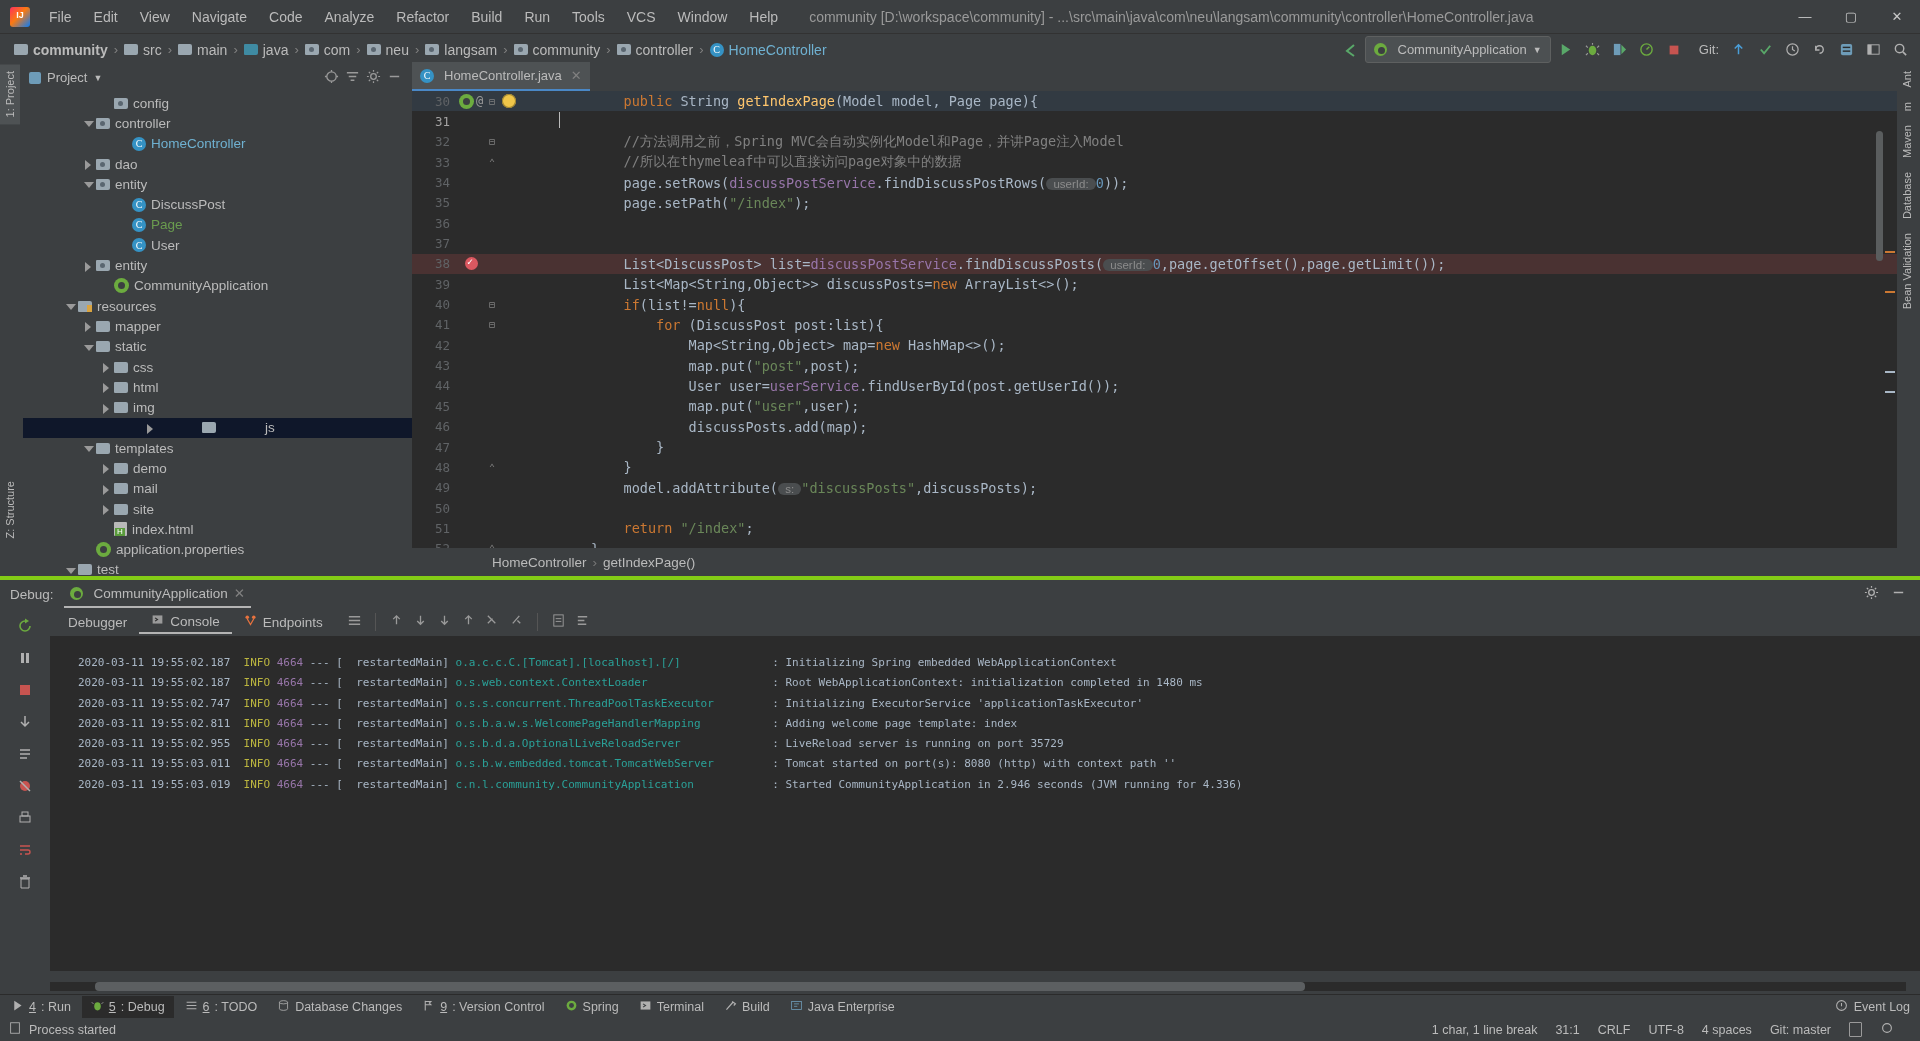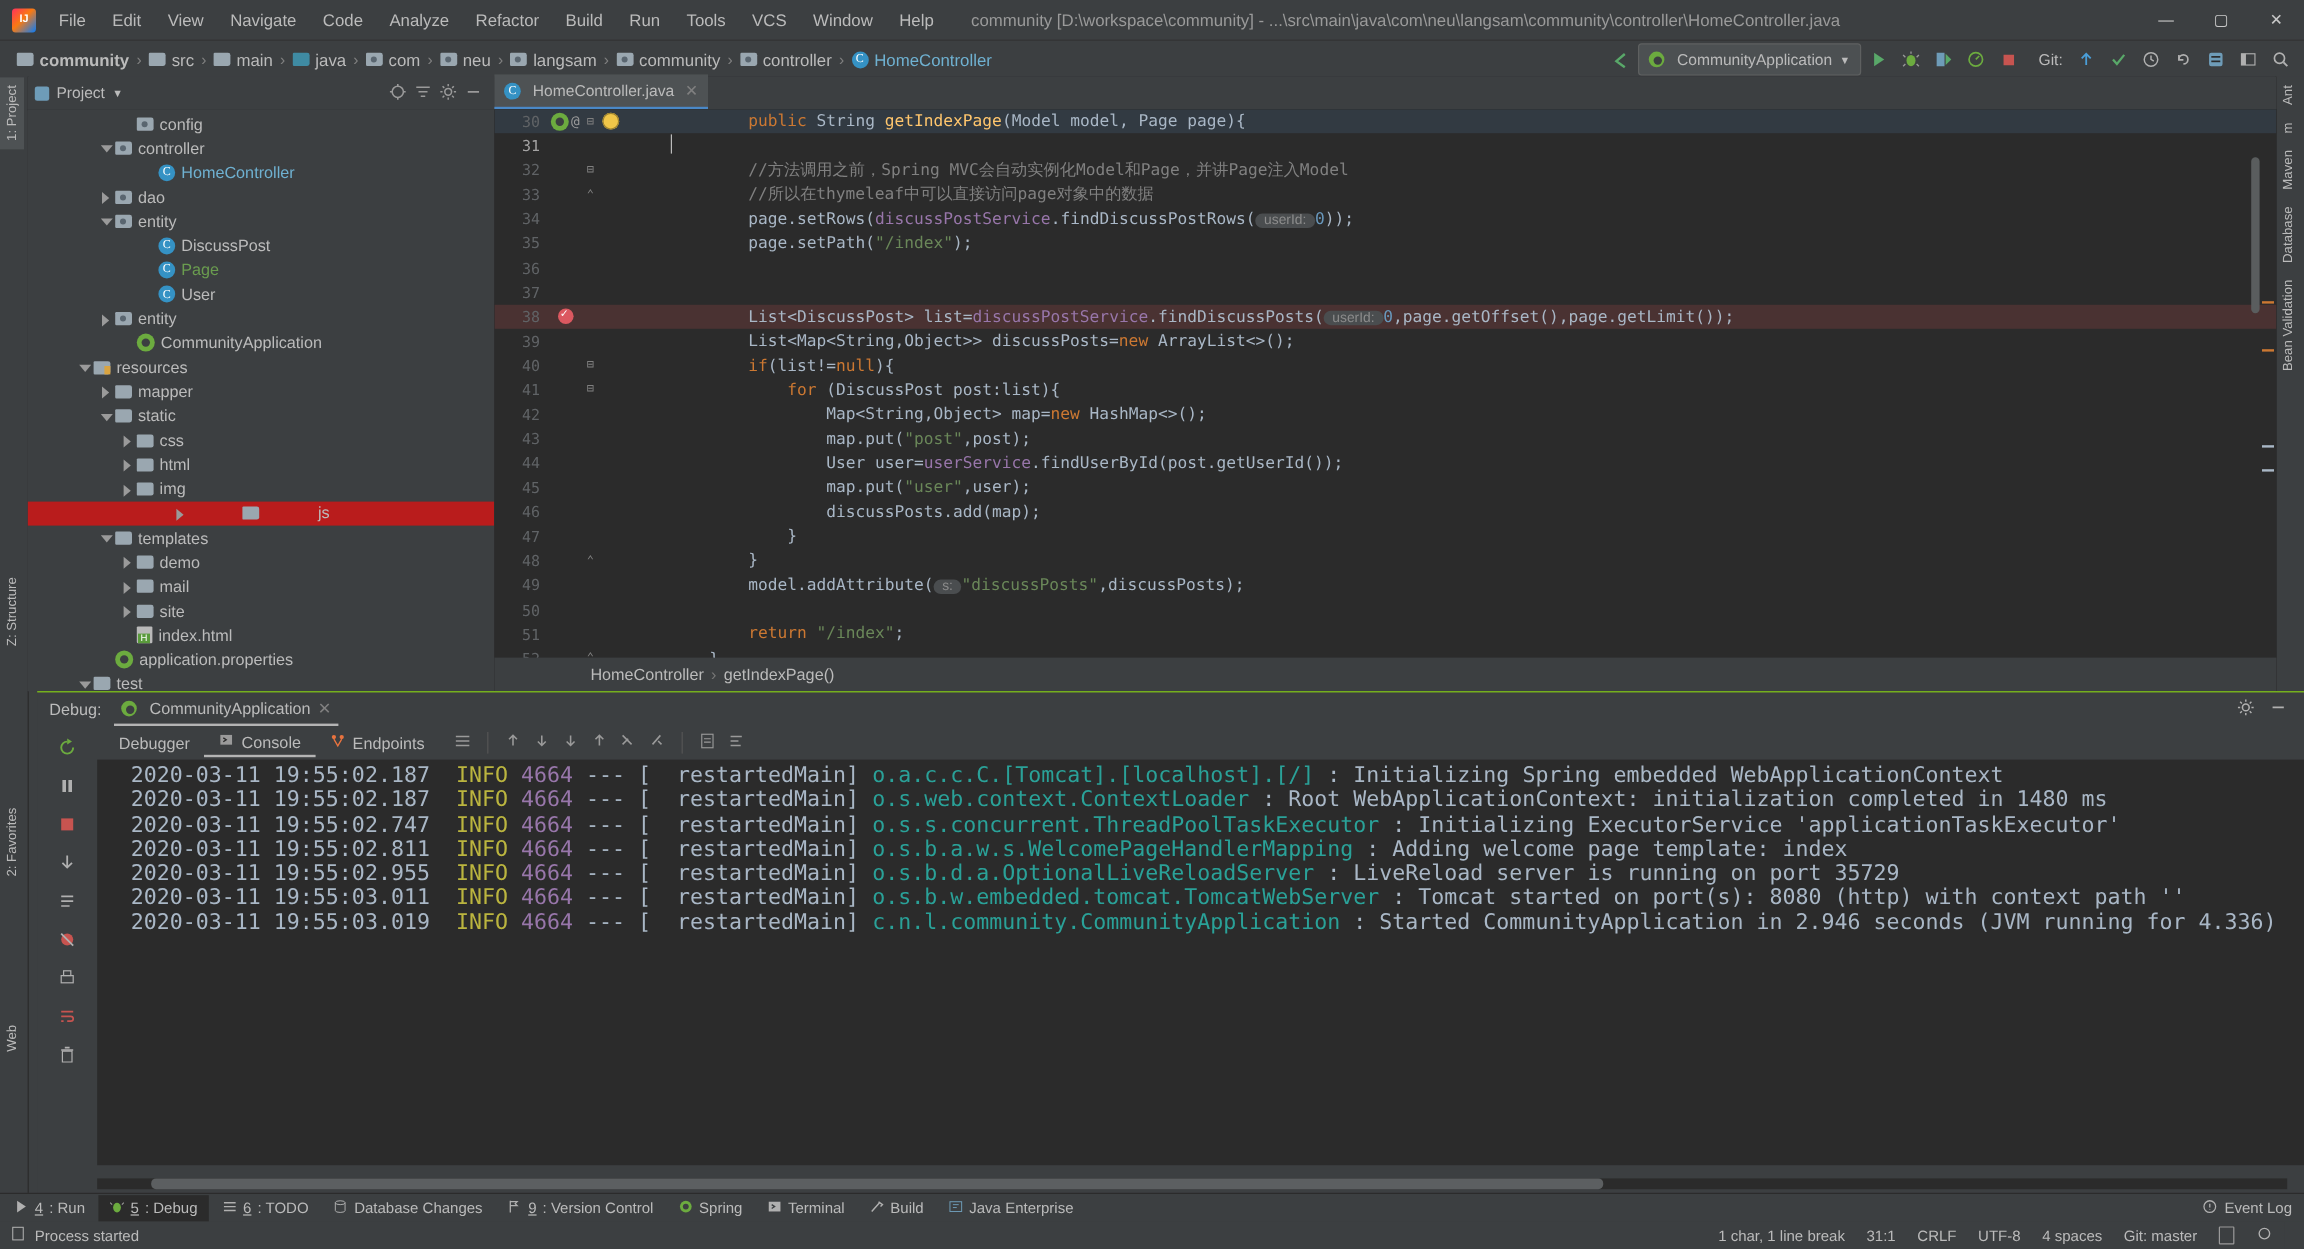--- a/index.html
+++ b/index.html
@@ -59,21 +59,21 @@
 
   
   .proj{position:absolute;left:23px;top:64px;width:389px;height:512px;background:#3c3f41;}
   .proj-head{height:27px;display:flex;align-items:center;padding:0 6px;border-bottom:1px solid #2b2b2b;}
   .proj-head .t{font-size:13px;color:#bbb;margin-left:6px;}
   .proj-head .acts{margin-left:auto;display:flex;align-items:center;gap:6px;padding-right:4px;}
   .sq{width:12px;height:12px;background:#6e9cb8;border-radius:2px;}
   .tree{position:absolute;top:27px;left:0;right:0;bottom:0;background:#3c3f41;overflow:hidden;
         padding-top:2px;}
   .row{display:flex;align-items:center;height:20.3px;padding-left:4px;white-space:nowrap;font-size:13.5px;}
-  .row.sel{background:#b91c1c;gap:44px;}
+  .row.sel{background:#0f172a;gap:44px;}
   .arr{width:14px;height:14px;flex:none;position:relative;margin-right:1px;}
   .arr.down:after{content:"";position:absolute;left:3px;top:5px;border-left:5px solid transparent;
                   border-right:5px solid transparent;border-top:6px solid #9a9a9a;}
   .arr.right:after{content:"";position:absolute;left:4px;top:3px;border-top:5px solid transparent;
                    border-bottom:5px solid transparent;border-left:6px solid #9a9a9a;}
   .row .lbl{color:#bbbbbb;}
   .row .lbl.blue{color:#6fb1d1;}
   .row .lbl.green{color:#6a9c4f;}
   .sp-ico{width:15px;height:15px;border-radius:50%;background:#6cab3f;margin-right:5px;flex:none;
           position:relative;}
@@ -111,33 +111,33 @@
   .bpdot{width:13px;height:13px;border-radius:50%;background:#db5860;position:relative;}
   .bpdot:after{content:"✓";position:absolute;left:2.5px;top:-1px;font-size:10px;color:#fff;}
   .caret{width:1px;height:16px;background:#bbb;display:inline-block;}
   .bcrumb-bar{position:absolute;bottom:0;left:0;right:0;height:28px;background:#3c3f41;
               display:flex;align-items:center;padding-left:80px;font-size:13.5px;color:#bbb;gap:6px;}
   .scroll-v{position:absolute;right:14px;top:40px;width:7px;height:130px;background:#5a5d5e;border-radius:4px;}
   .marker{position:absolute;right:2px;width:10px;height:2px;background:#cc7832;}
 
   
   .debug{position:absolute;left:0;top:576px;right:0;bottom:46px;background:#3c3f41;
-         border-top:1px solid #84cc16;margin-left:31px;}
+         border-top:4px solid #84cc16;}
   .dbg-title{height:28px;display:flex;align-items:center;padding-left:10px;gap:10px;}
   .dbg-title .lab{font-size:13.5px;color:#bbb;}
   .dbg-tab{display:flex;align-items:center;gap:6px;border-bottom:2px solid #b4b4b4;height:26px;
            padding:0 6px;font-size:13.5px;color:#bbb;}
   .dbg-title .right{margin-left:auto;display:flex;gap:12px;padding-right:14px;}
   .dbg-tabs{height:28px;display:flex;align-items:center;padding-left:50px;gap:0;}
   .dtab{display:flex;align-items:center;gap:6px;padding:3px 12px;font-size:13.5px;color:#bbb;}
   .dtab.active{border-bottom:2px solid #b4b4b4;}
   .dtools{display:flex;align-items:center;gap:9px;margin-left:12px;color:#9a9a9a;}
   .vline{width:1px;height:18px;background:#555;margin:0 4px;}
   .console{position:absolute;left:50px;top:56px;right:0;bottom:24px;background:#2b2b2b;
-           overflow:hidden;font-family:"DejaVu Sans Mono",monospace;font-size:18px;padding-top:4px;}
+           overflow:hidden;font-family:"DejaVu Sans Mono",monospace;font-size:11px;padding-top:17px;}
   .log{height:20.3px;white-space:pre;padding-left:28px;line-height:20.3px;}
   .l-ts{color:#a9b7c6;} .l-lvl{color:#bbb53f;} .l-pid{color:#9876aa;} .l-sep{color:#a9b7c6;}
   .l-thr{color:#a9b7c6;} .l-lg{color:#2aa198;} .l-msg{color:#a9b7c6;}
   .dbg-left{position:absolute;left:0;top:28px;width:50px;bottom:24px;display:flex;
             flex-direction:column;align-items:center;gap:13px;padding-top:10px;}
   .hscroll{position:absolute;left:50px;right:14px;bottom:4px;height:9px;background:#2b2b2b;}
   .hscroll i{position:absolute;left:45px;top:0;width:1210px;height:9px;background:#5c5f61;border-radius:4px;display:block;}
 
   
   .twbar{position:absolute;left:0;right:0;bottom:23px;height:23px;background:#3c3f41;

